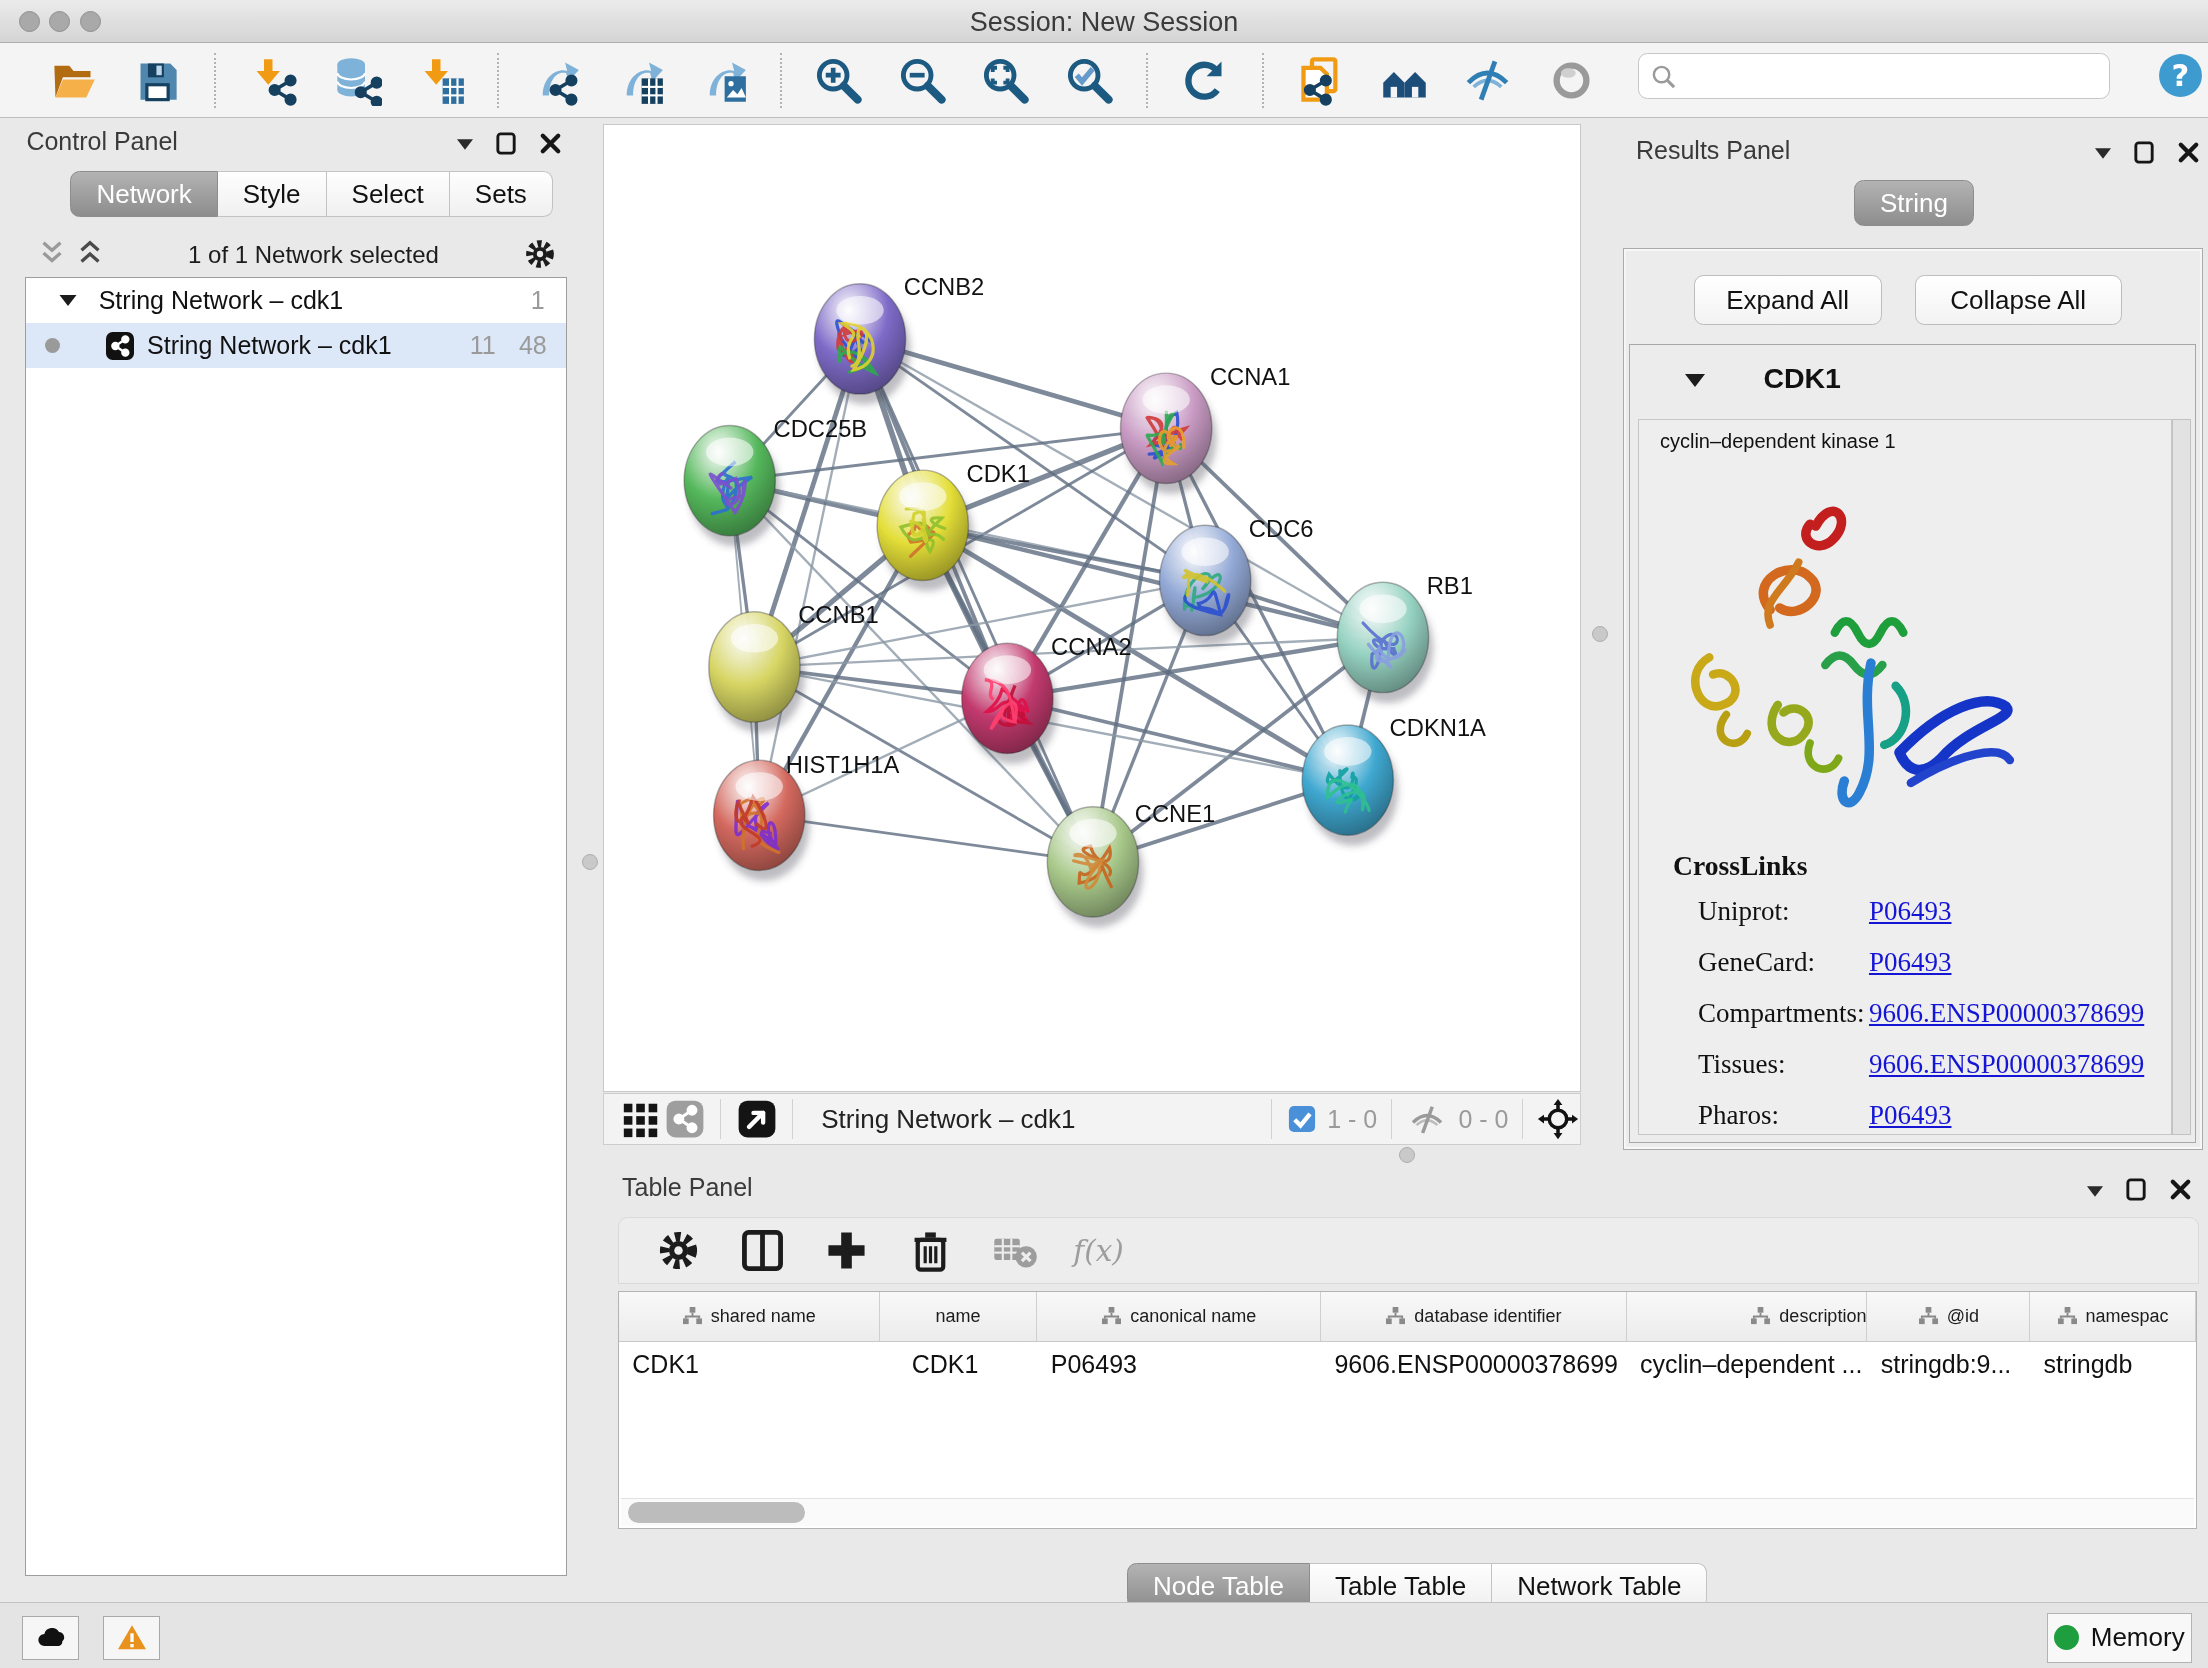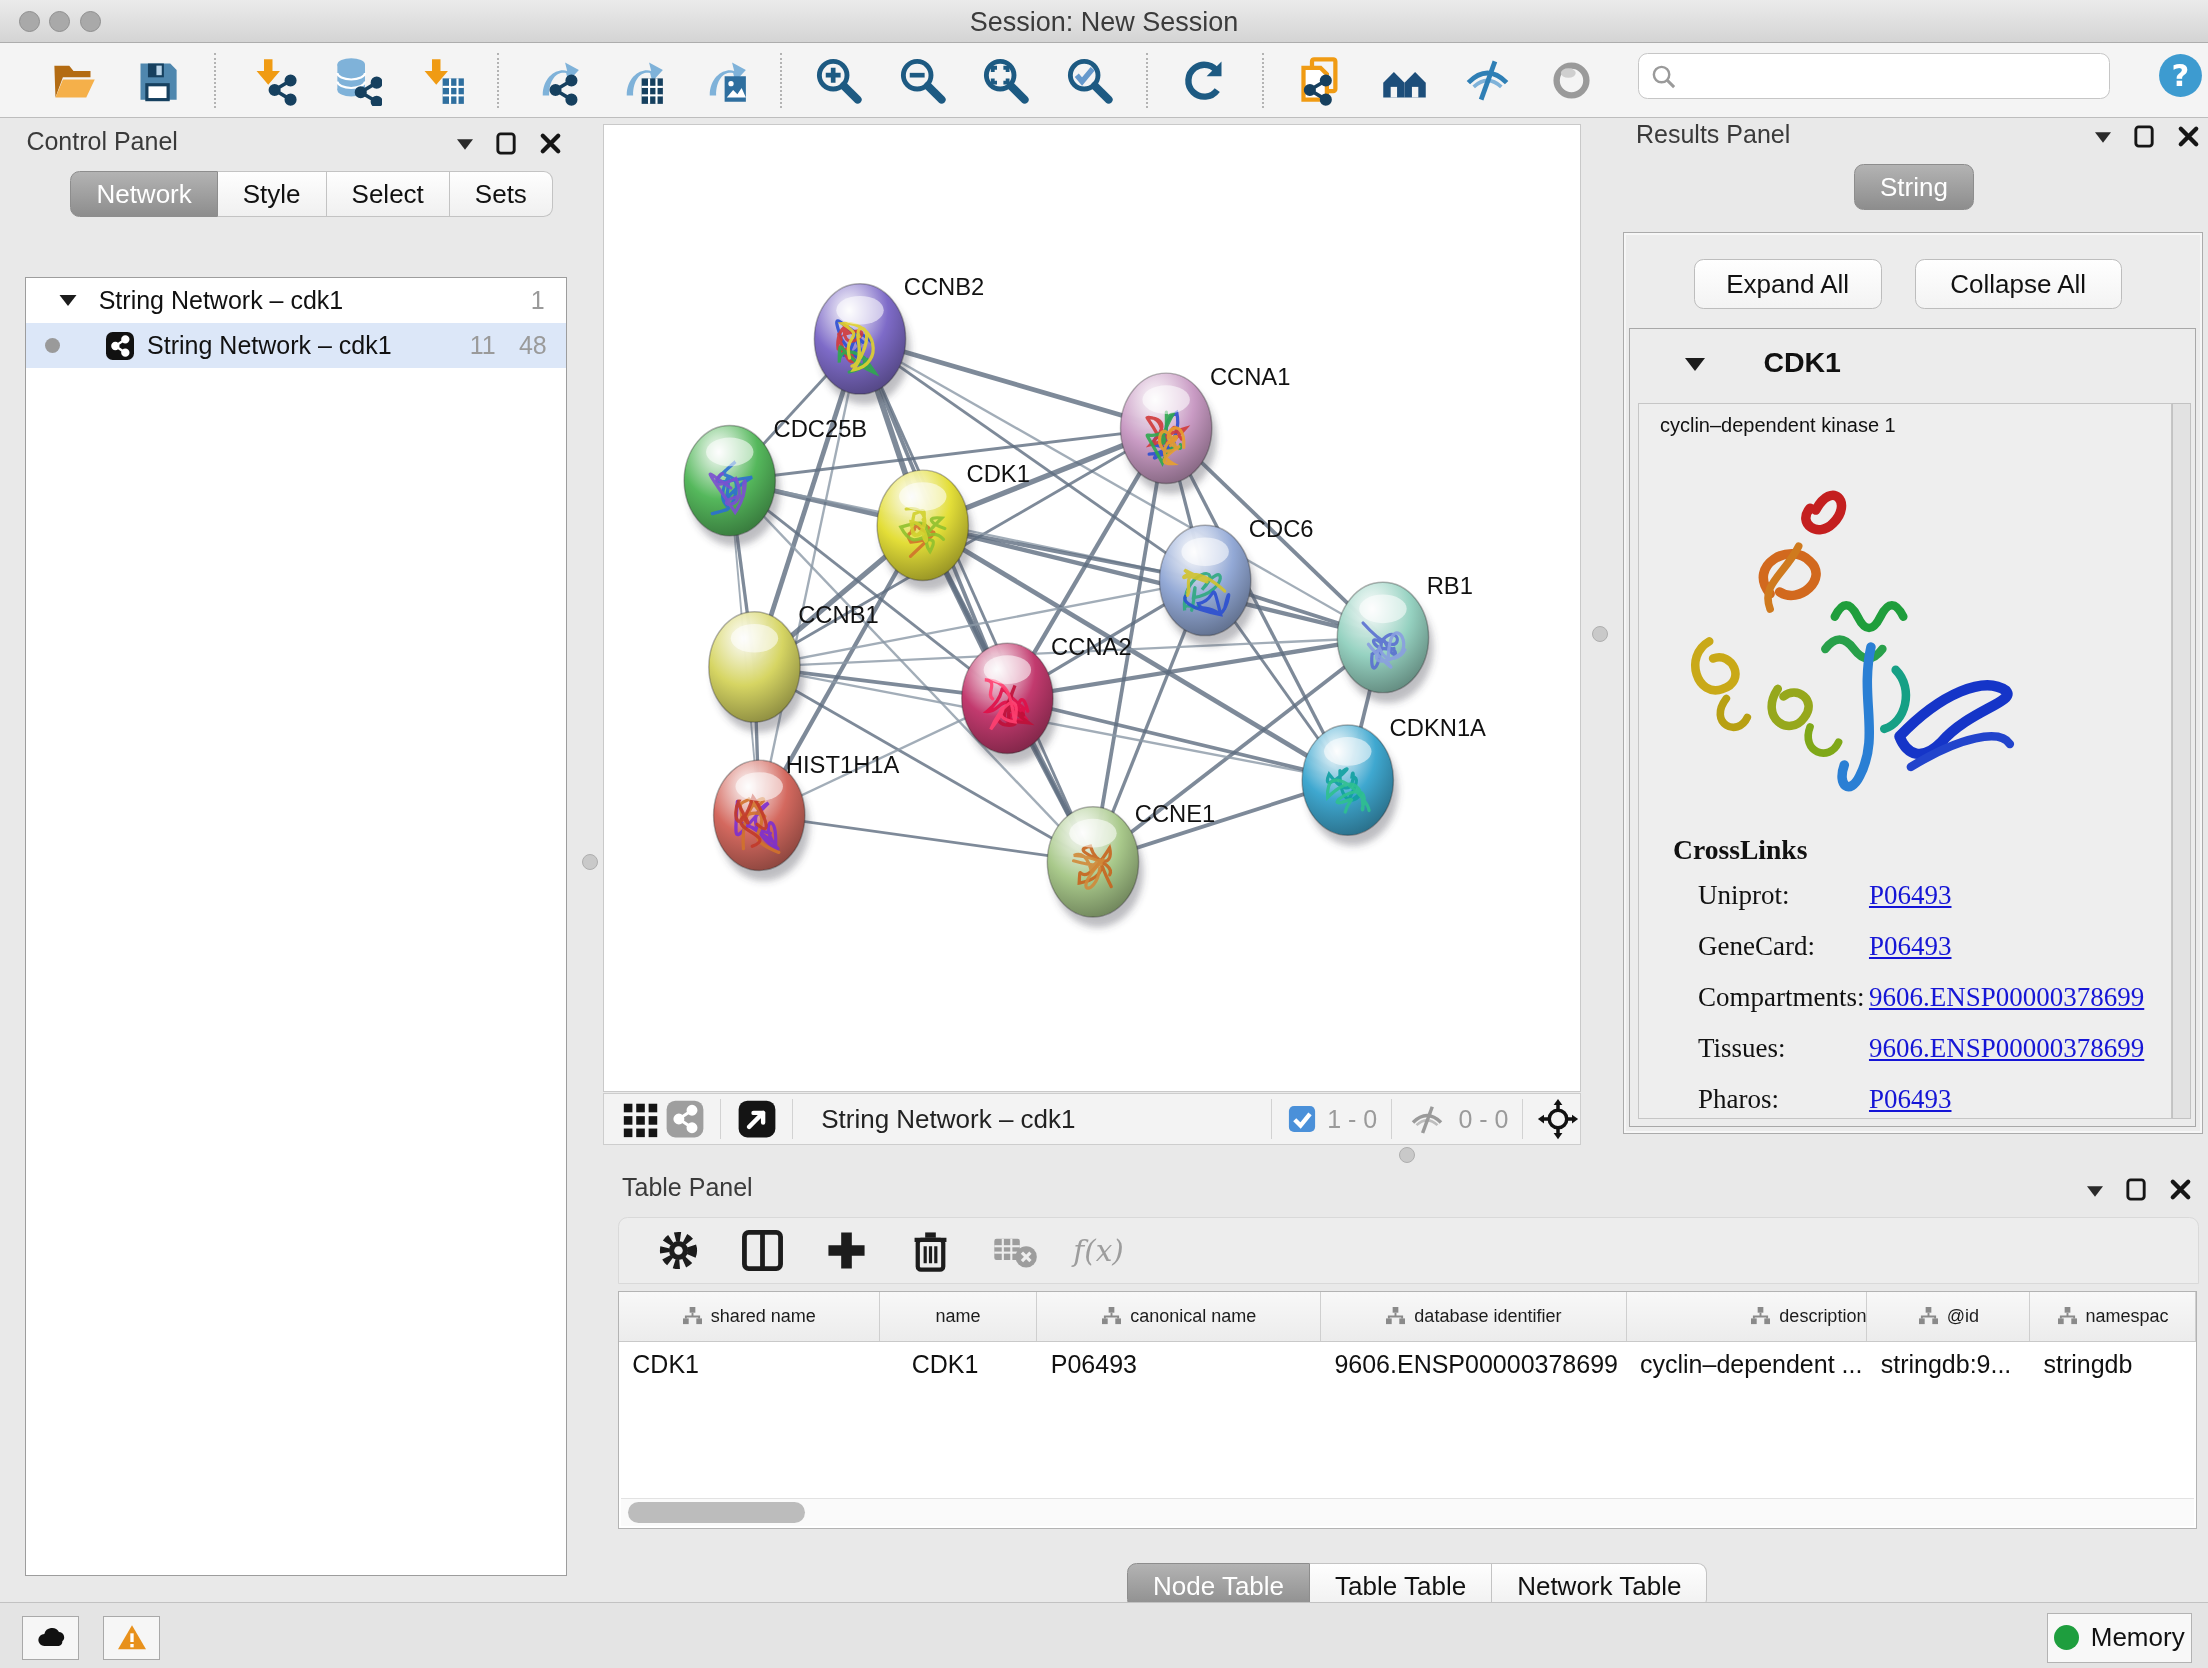--- a/index.html
+++ b/index.html
@@ -42,21 +42,21 @@
   
   #canvas{position:absolute;left:603px;top:124px;width:978px;height:968px;background:#fff;border:1px solid #c9c9c9;box-sizing:border-box;}
   #canvas-toolbar{position:absolute;left:603px;top:1093px;width:978px;height:52px;background:#f3f3f3;border:1px solid #cdcdcd;box-sizing:border-box;display:flex;align-items:center;}
   .cbar-sep{width:0;height:40px;border-left:1.9px solid #d2d2d2;margin:0 13.3px;}
   .cicon{width:44px;height:44px;display:inline-flex;align-items:center;justify-content:center;}
   .cicon svg{width:42px;height:42px;}
   #cbar-title{font-size:26px;color:#222;margin-left:15px;flex:1;}
   .cbar-count{font-size:25px;color:#9a9a9a;margin-left:9.5px;}
   .splitter-dot{position:absolute;width:14.3px;height:14.3px;border-radius:50%;background:#c9c9c9;border:1px solid #aeaeae;}
   
-  #results-panel{position:absolute;left:1617px;top:120px;width:592px;height:1027px;}
+  #results-panel{position:absolute;left:1617px;top:136px;width:592px;height:1027px;}
   #rp-box{position:absolute;left:5.7px;top:112px;width:580px;height:902px;border:1.9px solid #ababab;box-shadow:inset 0 0 0 1.9px #f7f7f7;background:#ececec;box-sizing:border-box;}
   .rp-btn{height:48px;background:linear-gradient(#ffffff,#f3f3f3);border:1.9px solid #bdbdbd;border-radius:9.5px;font-size:26px;color:#111;display:flex;align-items:center;justify-content:center;}
   #rp-section{position:absolute;left:5.7px;top:95px;right:5.7px;bottom:5.7px;border:1.9px solid #a8a8a8;background:#ececec;box-sizing:border-box;}
   #rp-content{position:absolute;left:7.6px;top:74px;right:23px;bottom:7.6px;border:1px solid #c6c6c6;background:#eeeeee;}
   #rp-scroll{position:absolute;right:3.8px;top:74px;width:17px;bottom:7.6px;background:#e2e2e2;border:1px solid #c2c2c2;}
   .xl-row{position:relative;height:51px;font-family:"Liberation Serif",serif;font-size:27px;color:#111;}
   .xl-label{position:absolute;left:59px;}
   .xl-link{position:absolute;left:230px;color:#1515d6;text-decoration:underline;}
   
   #table-panel{position:absolute;left:603px;top:1162px;width:1605px;height:439px;}
@@ -297,20 +297,34 @@
       <span class="x-btn"><svg viewBox="0 0 26 26">
             <path d="M5 5L21 21M21 5L5 21" stroke="#161616" stroke-width="4.5" stroke-linecap="round"></path>
           </svg></span>
     </div>
     <div id="cp-tabs" class="tabstrip" style="position:absolute;left:59px;top:44px">
         <div class="tab sel">Network</div>
         <div class="tab">Style</div>
         <div class="tab">Select</div>
         <div class="tab">Sets</div>
       </div>
+    <div id="cp-selbar">
+      <span class="chev" style="margin-left:11.4px"><svg viewBox="0 0 34 34">
+            <path d="M8 5l9 8 9-8M8 16l9 8 9-8" stroke="#9a9a9a" stroke-width="3.5" fill="none"></path>
+          </svg></span>
+      <span class="chev" style="margin-left:5.7px"><svg viewBox="0 0 34 34">
+            <path d="M8 13l9-8 9 8M8 25l9-8 9 8" stroke="#4a4a4a" stroke-width="3.5" fill="none"></path>
+          </svg></span>
+      <span style="flex:1;text-align:center;font-size:24px;color:#1c1c1c">1 of 1 Network selected</span>
+      <span class="gear-sm" style="margin-right:7.6px"><svg viewBox="0 0 48 48">
+            <circle cx="24" cy="24" r="13" fill="none" stroke="#1c1c1c" stroke-width="9" stroke-dasharray="5.2 4.4"></circle>
+            <circle cx="24" cy="24" r="9" fill="#1c1c1c"></circle>
+            <circle cx="24" cy="24" r="4" fill="#ececec"></circle>
+          </svg></span>
+    </div>
     <div id="cp-tree">
       <div class="tree-row">
         <span class="tri-down" style="margin-left:32px;transform:scale(0.85)"></span>
         <span style="margin-left:21px">String Network – cdk1</span>
         <span class="count" style="position:absolute;right:21px">1</span>
       </div>
       <div class="tree-row sel">
         <span style="width:15px;height:15px;border-radius:50%;background:#9a9a9a;margin-left:19px"></span>
         <span style="margin-left:44px;display:inline-flex">
           <svg width="32" height="32" viewBox="0 0 48 48">

